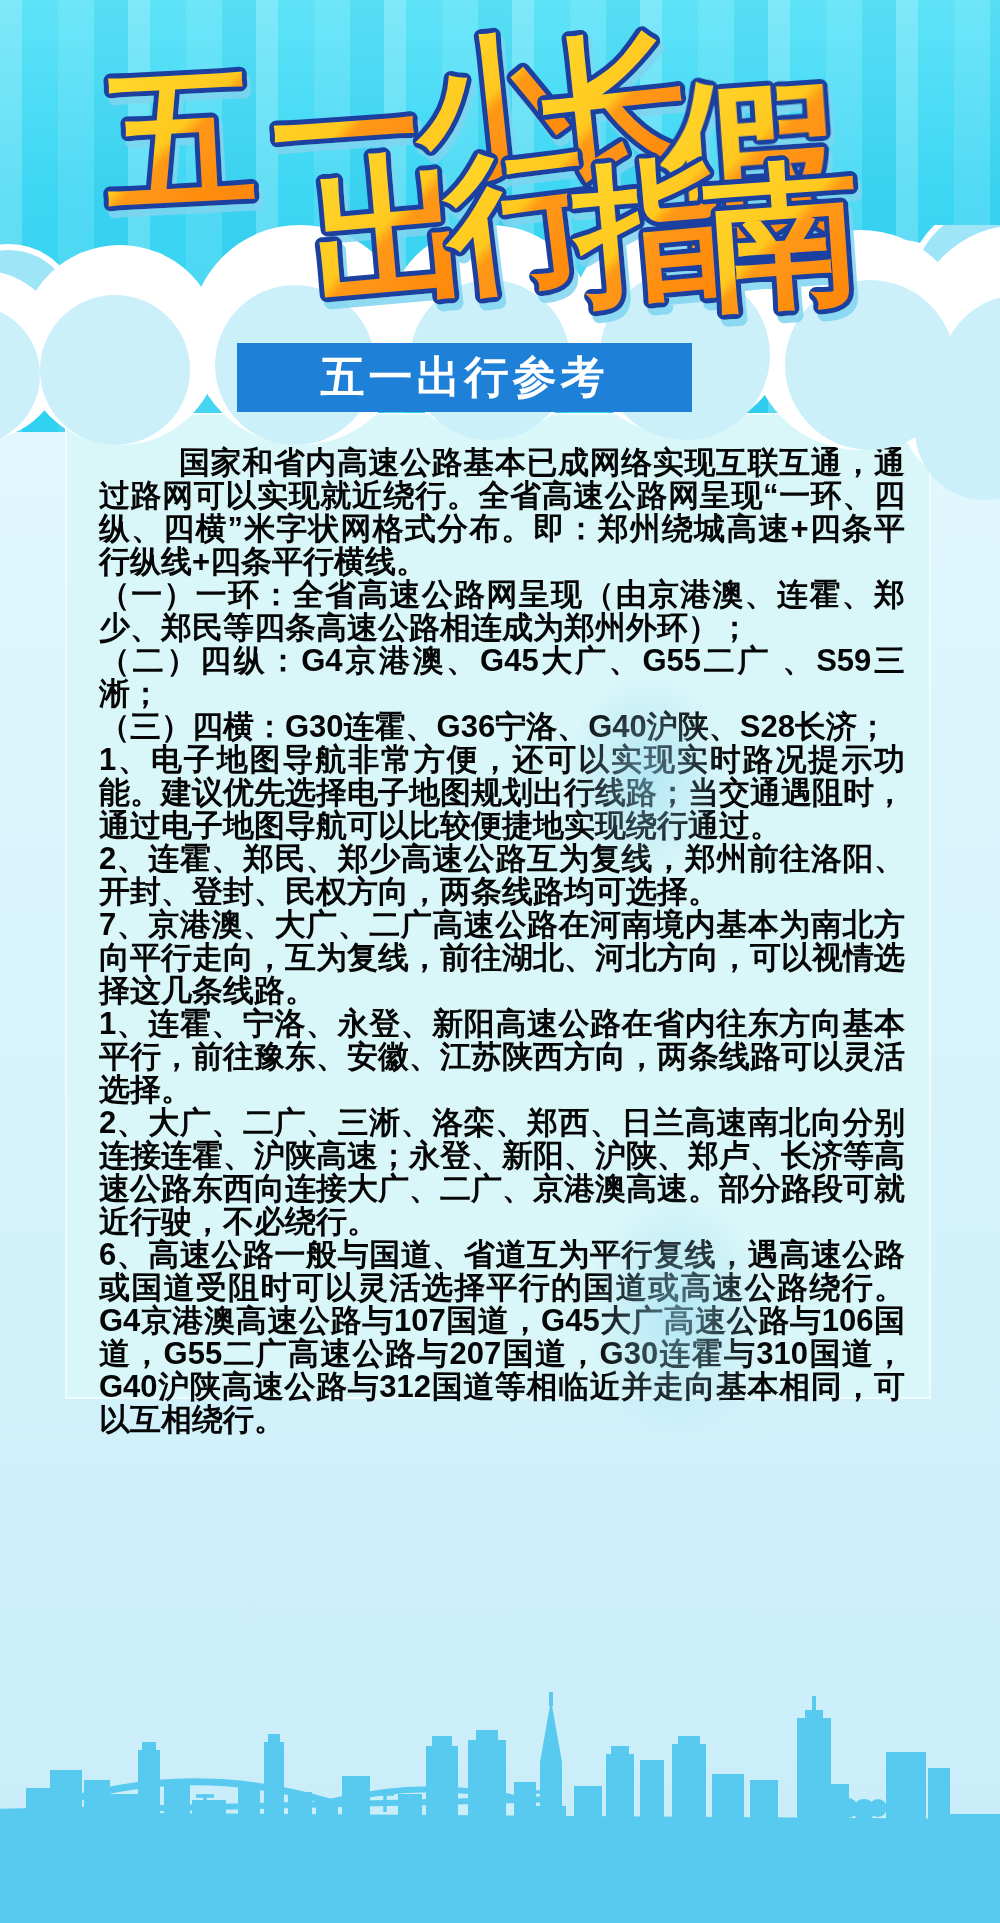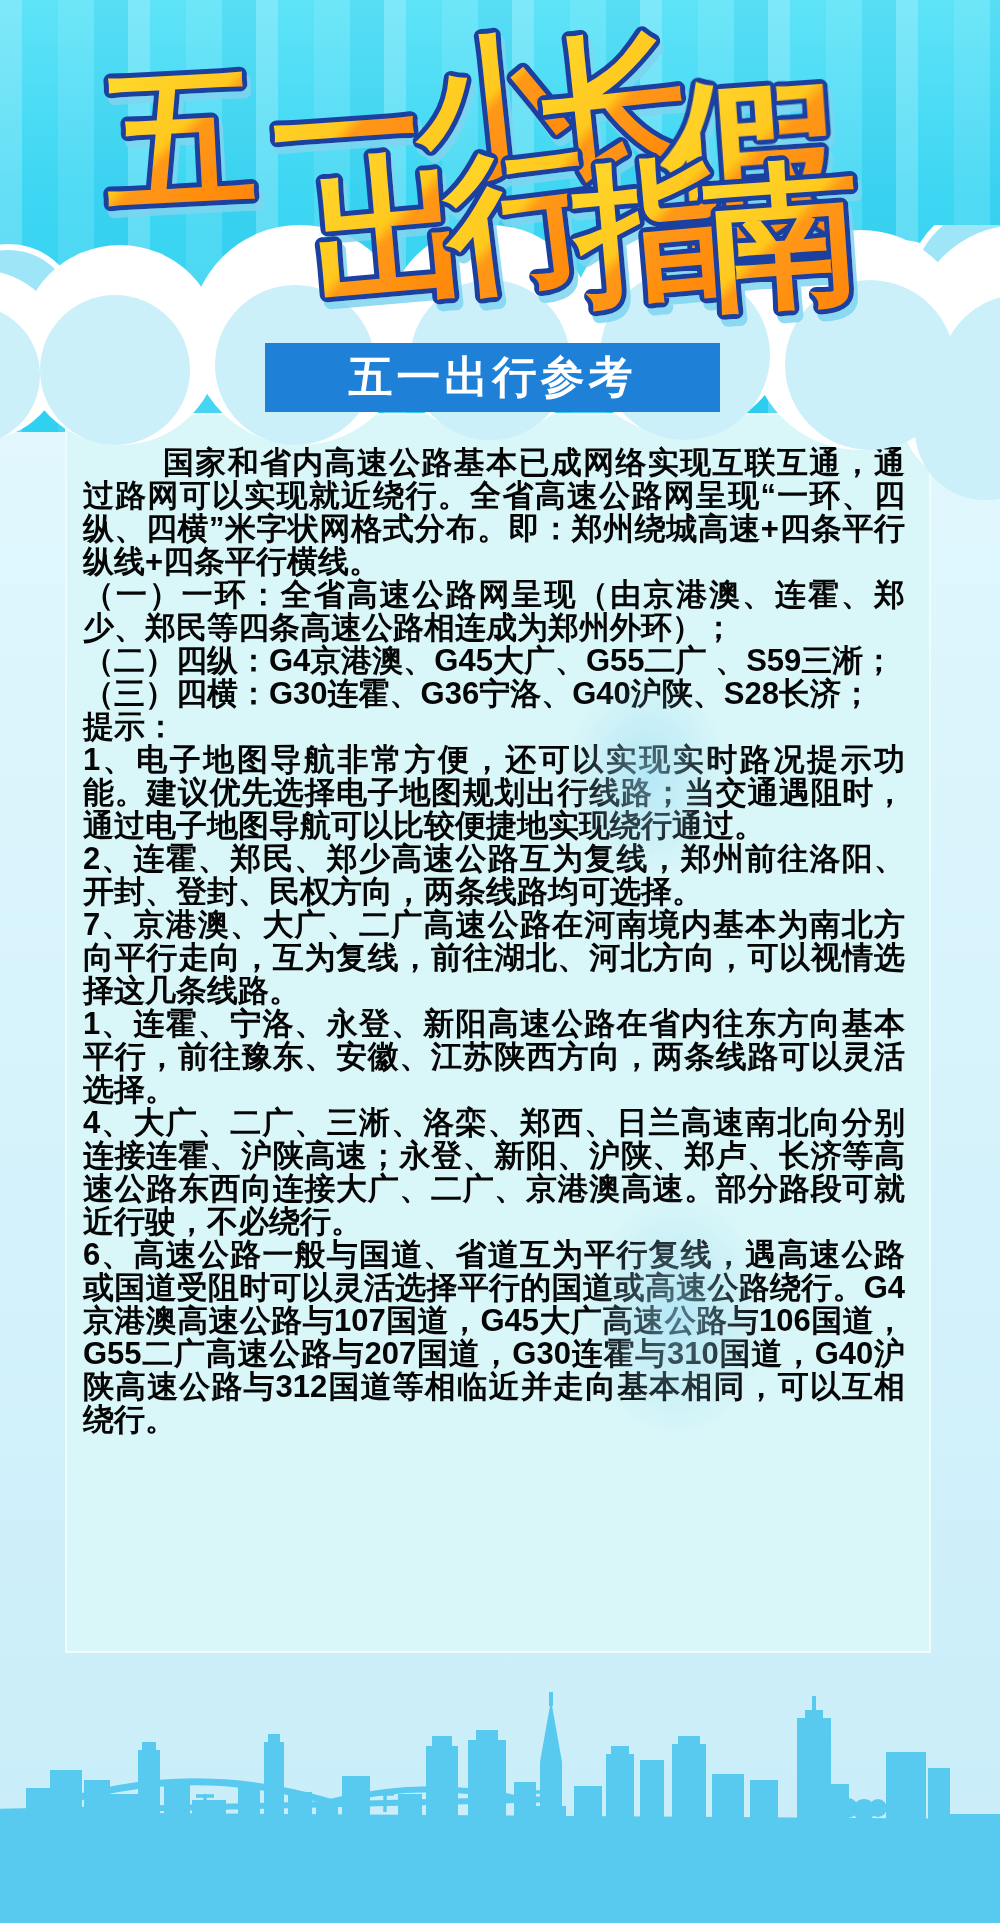--- a/index.html
+++ b/index.html
@@ -12,28 +12,28 @@
     position:absolute;top:0;left:0;width:1000px;height:432px;z-index:1;
     background:
       repeating-linear-gradient(90deg,
         rgba(255,255,255,0.20) 0 22px, rgba(255,255,255,0) 22px 58px,
         rgba(255,255,255,0.10) 58px 94px, rgba(8,150,200,0.07) 94px 128px),
       linear-gradient(180deg,#5ee3f8 0%,#3dd6f3 45%,#2fd0f0 100%);
   }
   .title-svg{position:absolute;top:16px;left:0;z-index:5;}
   .clouds-svg{position:absolute;top:225px;left:0;z-index:3;}
   .banner{
-    position:absolute;left:265px;top:343px;width:455px;height:69px;z-index:4;
+    position:absolute;left:237px;top:343px;width:455px;height:69px;z-index:4;
     background:#1f80d7;display:flex;align-items:center;justify-content:center;
   }
   .banner span{color:#ffffff;font-size:44px;font-weight:700;letter-spacing:4px;}
   .content-box{
-    position:absolute;left:65px;top:413px;width:866px;height:1240px;z-index:2;
+    position:absolute;left:65px;top:413px;width:866px;height:986px;z-index:2;
     box-sizing:border-box;background:#d9f6f8;border:2px solid #eefcfe;
-    padding:31px 24px 0 16px;
+    padding:31px 24px 0 32px;
     font-size:31px;line-height:33px;font-weight:700;color:#060606;
     text-align:justify;
   }
   .content-box p{margin:0;}
   .p-indent{text-indent:80px;}
   .p-gap{margin-top:26px;}
   .blob{
     position:absolute;border-radius:50%;pointer-events:none;
     background:radial-gradient(closest-side,rgba(150,220,245,0.55),rgba(150,220,245,0));
   }
@@ -73,26 +73,25 @@
     </g>
   </svg>
 
   <div class="content-box">
     <div class="blob blob-1"></div>
     <div class="blob blob-2"></div>
     <p class="p-indent">国家和省内高速公路基本已成网络实现互联互通，通过路网可以实现就近绕行。全省高速公路网呈现“一环、四纵、四横”米字状网格式分布。即：郑州绕城高速+四条平行纵线+四条平行横线。</p>
     <p class="p-gap">（一）一环：全省高速公路网呈现（由京港澳、连霍、郑少、郑民等四条高速公路相连成为郑州外环）；</p>
     <p>（二）四纵：G4京港澳、G45大广、G55二广 、S59三淅；</p>
     <p>（三）四横：G30连霍、G36宁洛、G40沪陕、S28长济；</p>
-    <p class="p-gap">提示：</p>
     <p>1、电子地图导航非常方便，还可以实现实时路况提示功能。建议优先选择电子地图规划出行线路；当交通遇阻时，通过电子地图导航可以比较便捷地实现绕行通过。</p>
     <p class="p-gap">2、连霍、郑民、郑少高速公路互为复线，郑州前往洛阳、开封、登封、民权方向，两条线路均可选择。</p>
     <p class="p-gap">7、京港澳、大广、二广高速公路在河南境内基本为南北方向平行走向，互为复线，前往湖北、河北方向，可以视情选择这几条线路。</p>
     <p class="p-gap">1、连霍、宁洛、永登、新阳高速公路在省内往东方向基本平行，前往豫东、安徽、江苏陕西方向，两条线路可以灵活选择。</p>
-    <p class="p-gap">4、大广、二广、三淅、洛栾、郑西、日兰高速南北向分别连接连霍、沪陕高速；永登、新阳、沪陕、郑卢、长济等高速公路东西向连接大广、二广、京港澳高速。部分路段可就近行驶，不必绕行。</p>
+    <p class="p-gap">2、大广、二广、三淅、洛栾、郑西、日兰高速南北向分别连接连霍、沪陕高速；永登、新阳、沪陕、郑卢、长济等高速公路东西向连接大广、二广、京港澳高速。部分路段可就近行驶，不必绕行。</p>
     <p class="p-gap">6、高速公路一般与国道、省道互为平行复线，遇高速公路或国道受阻时可以灵活选择平行的国道或高速公路绕行。G4京港澳高速公路与107国道，G45大广高速公路与106国道，G55二广高速公路与207国道，G30连霍与310国道，G40沪陕高速公路与312国道等相临近并走向基本相同，可以互相绕行。</p>
   </div>
 
   <svg class="clouds-svg" width="1000" height="330" viewBox="0 0 1000 330">
     <g fill="#9ee5f7" stroke="#ffffff" stroke-width="6">
       <circle cx="8" cy="92" r="70"></circle>
         <circle cx="100" cy="110" r="52"></circle>
       <circle cx="900" cy="80" r="62"></circle>
         <circle cx="995" cy="64" r="85"></circle>
     </g>

